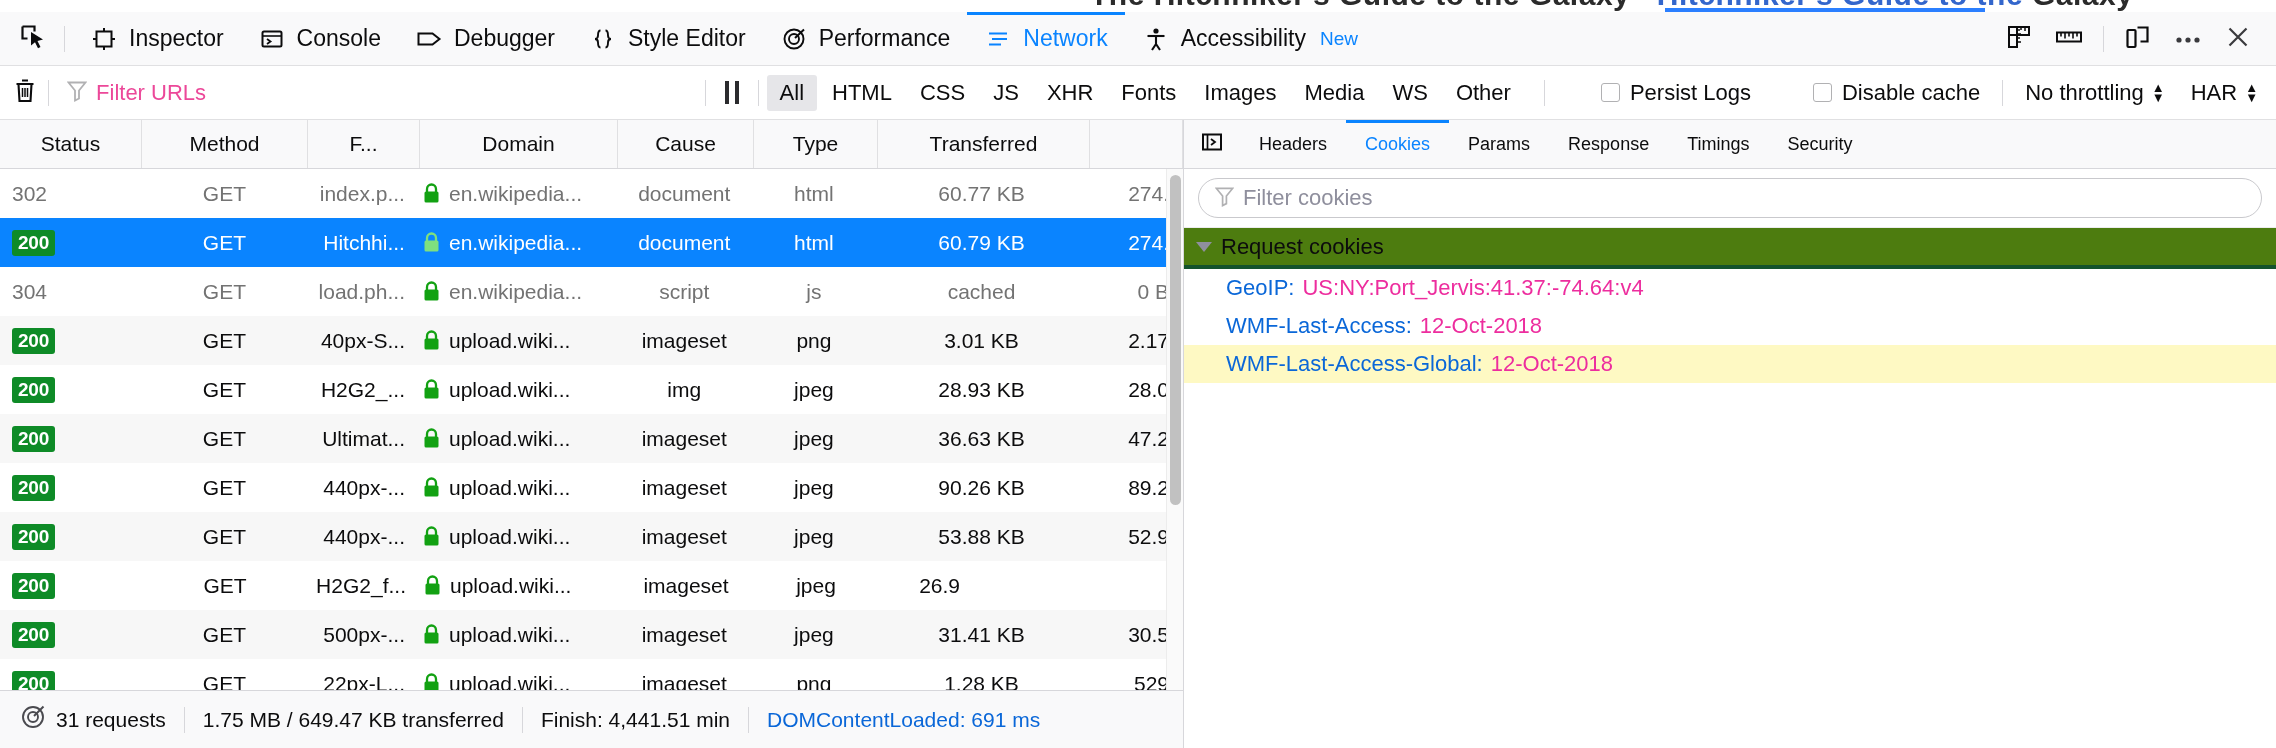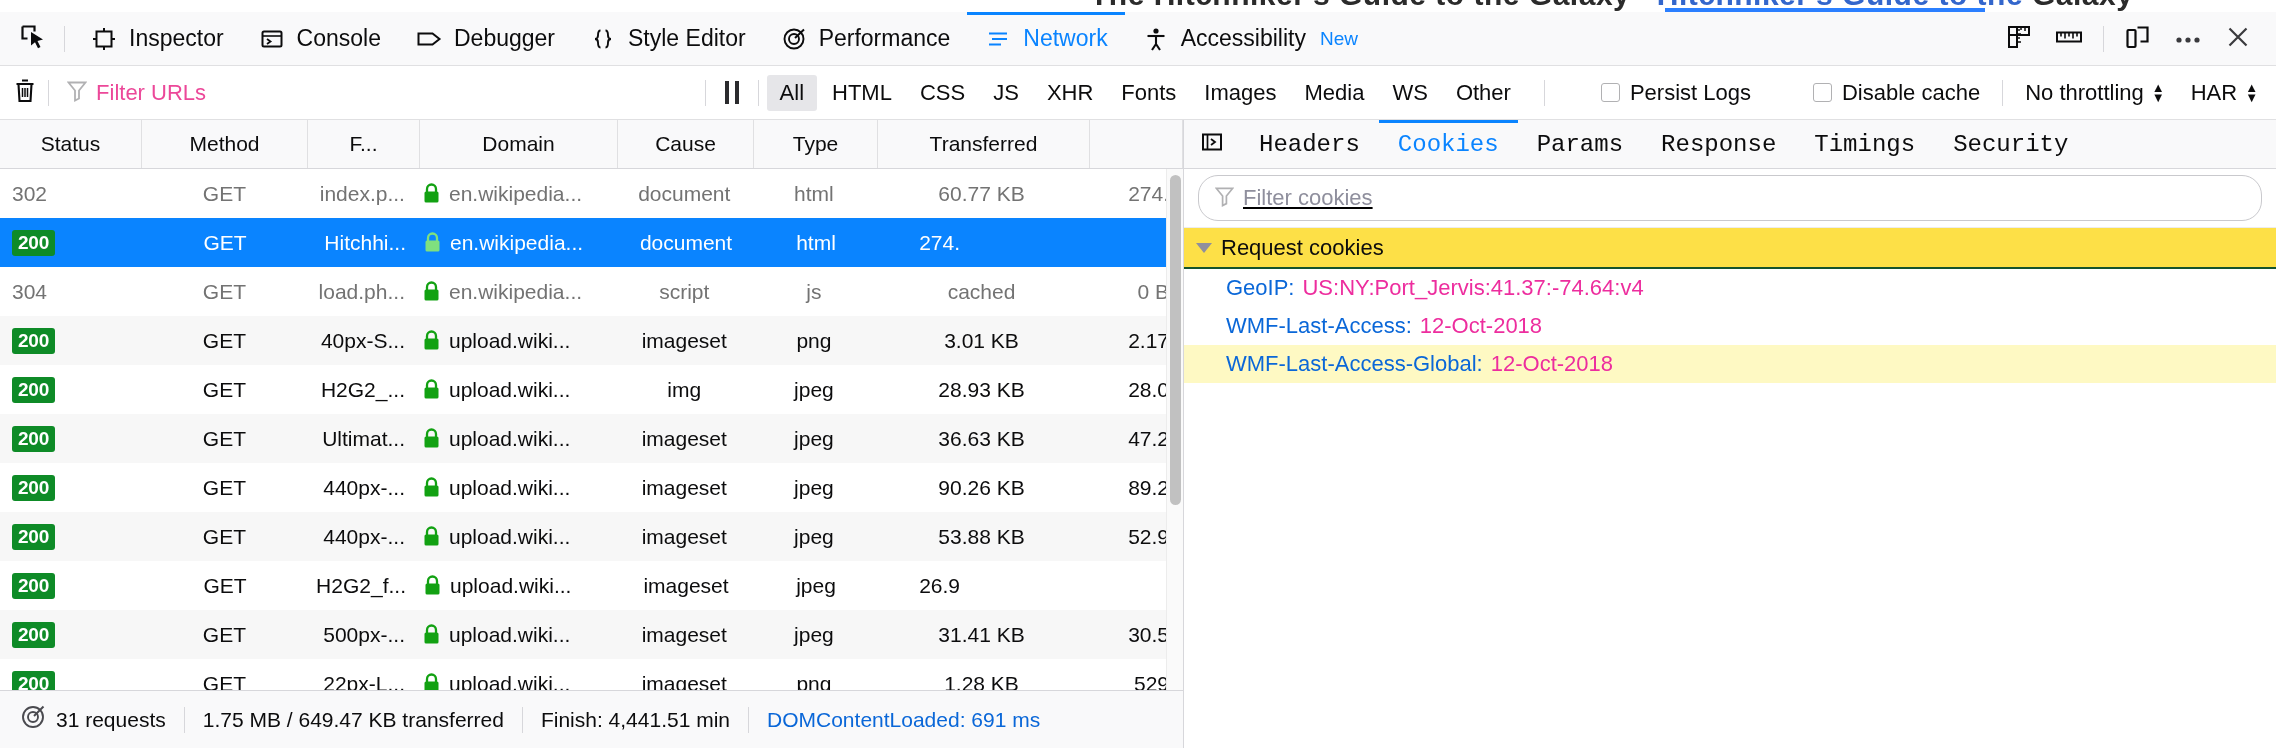--- a/index.html
+++ b/index.html
@@ -149,37 +149,37 @@
   .net-footer .lnk { color:#0a67d8; cursor:pointer; }
   .foot-ico { width:46px; height:40px; display:flex; align-items:center; justify-content:center; }
 
   
   .det-tabs {
     flex:0 0 49px; height:49px; display:flex; align-items:stretch;
     background:#f9f9fa; border-bottom:1px solid #d7d7db;
   }
   .det-expand { width:56px; display:flex; align-items:center; justify-content:center; cursor:pointer; }
   .det-tab {
-    display:flex; align-items:center; padding: 0 19px; font-size:24px; color:#0c0c0d;
-    cursor:pointer; position:relative; white-space:nowrap;font-family:Liberation Mono, monospace;
+    display:flex; align-items:center; padding: 0 19px; font-size:18px; color:#0c0c0d;
+    cursor:pointer; position:relative; white-space:nowrap;
   }
   .det-tab.selected { color:#0a84ff; }
   .det-tab.selected::after {
     content:""; position:absolute; left:0; right:0; top:0; height:3px; background:#0a84ff;
   }
   .cookie-filter-wrap { flex:0 0 58px; display:flex; align-items:center; padding: 0 14px; background:#fff; }
   .cookie-filter {
-    flex:1 1 auto; height:46px; border:1px solid #c9c9cd; border-radius:20px;
-    display:flex; align-items:center; gap:9px; padding: 0 16px; background:#fff; cursor:text;text-decoration:underline;
+    flex:1 1 auto; height:40px; border:1px solid #c9c9cd; border-radius:20px;
+    display:flex; align-items:center; gap:9px; padding: 0 16px; background:#fff; cursor:text;
   }
   .cookie-filter .ph { font-size:22px; color:#8f8f9d; }
 
   .ck-section {
     flex:0 0 42px; display:flex; align-items:center; gap:9px; padding-left:12px;
-    background:#fde047; border-top:1px solid #ececee; border-bottom:2px solid #14532d;
+    background:#4d7c0f; border-top:1px solid #ececee; border-bottom:4px solid #14532d;
     font-size:22px; color:#0c0c0d; cursor:pointer; font-weight:400;
   }
   .tri { width:0;height:0;border-left:8px solid transparent;border-right:8px solid transparent;border-top:10px solid #8f8f9d; }
   .ck-list { flex:1 1 auto; overflow:hidden; background:#fff; }
   .ck-row {
     height:38px; display:flex; align-items:center; gap:8px; padding-left:42px;
     font-size:22px; white-space:nowrap; cursor:default;
   }
   .ck-row.alt { background:#fef9c3; }
   .ck-name { color:#0a67d8; }
@@ -475,20 +475,21 @@
                 <span class="lock">
                   <svg width="17" height="21" viewBox="0 0 17 21">
                     <path d="M4 9V6a4.5 4.5 0 0 1 9 0v3" fill="none" stroke="#7fe07f" stroke-width="2.3"></path>
                     <rect x="1.5" y="8.5" width="14" height="11" rx="1.6" fill="#7fe07f"></rect>
                   </svg>
                 </span>
                 <span class="domain-cell">en.wikipedia...</span>
               </div>
               <div class="c center" style="width:136px">document</div>
               <div class="c center" style="width:124px">html</div>
+              <div class="c center" style="width:212px">60.79 KB</div>
               <div class="c right" style="width:96px">274.</div>
             </div>
             <div class="req-row">
               <div class="c status" style="width:142px">
                 <span class="status-plain dim">304</span>
               </div>
               <div class="c center row-dim" style="width:166px">GET</div>
               <div class="c right row-dim" style="width:112px">load.ph...</div>
               <div class="c" style="width:198px">
                 <span class="lock">

